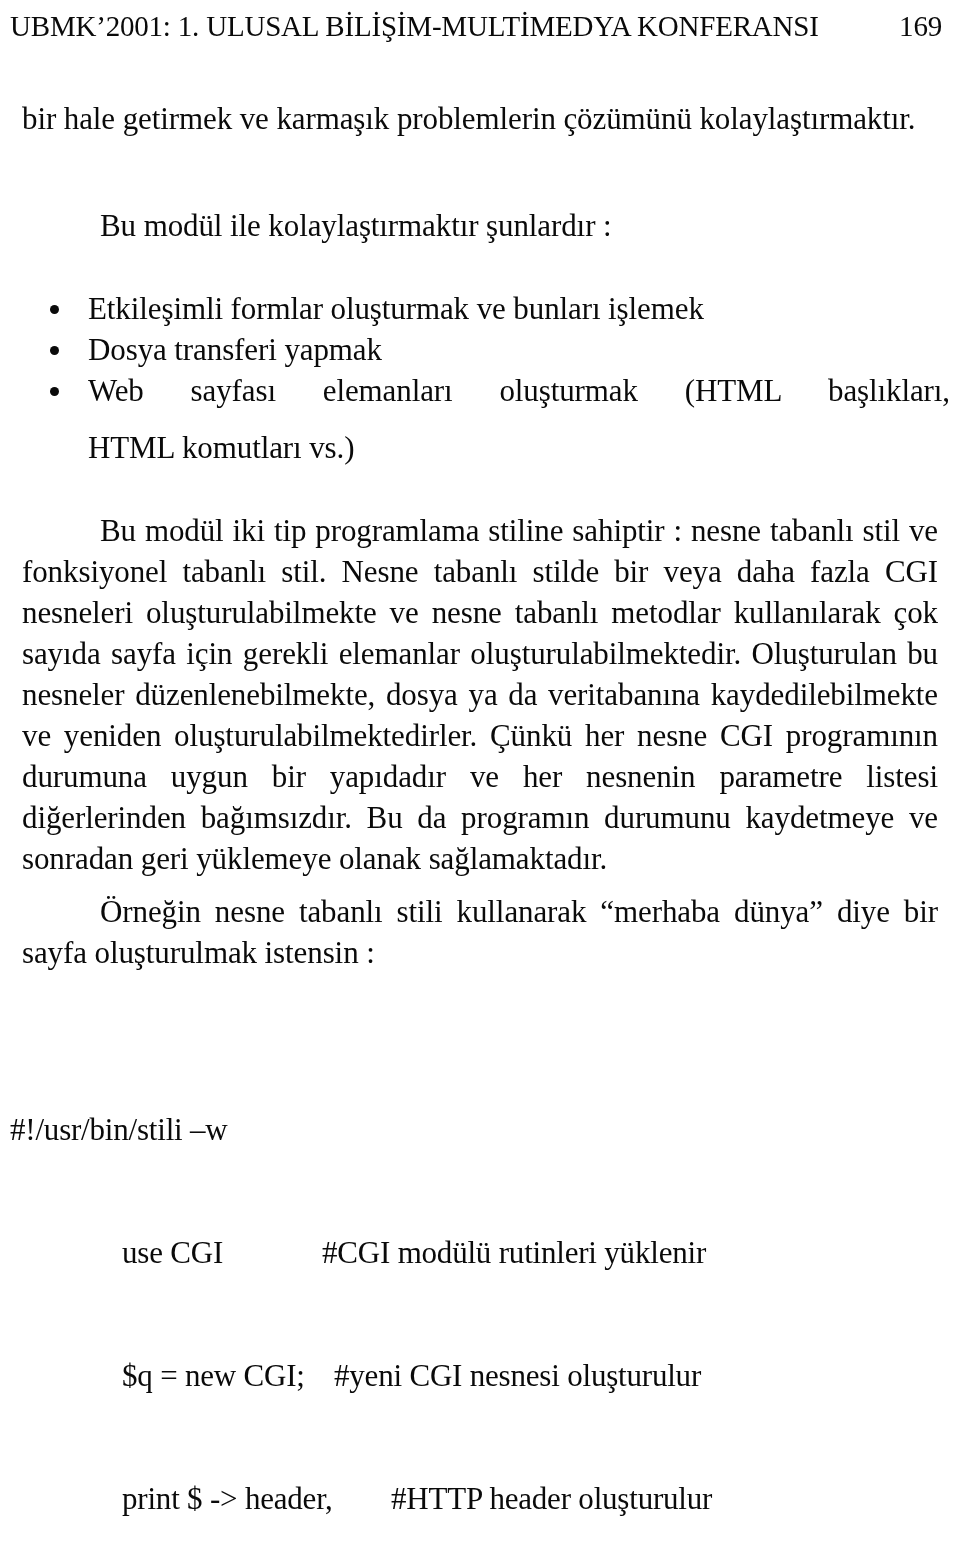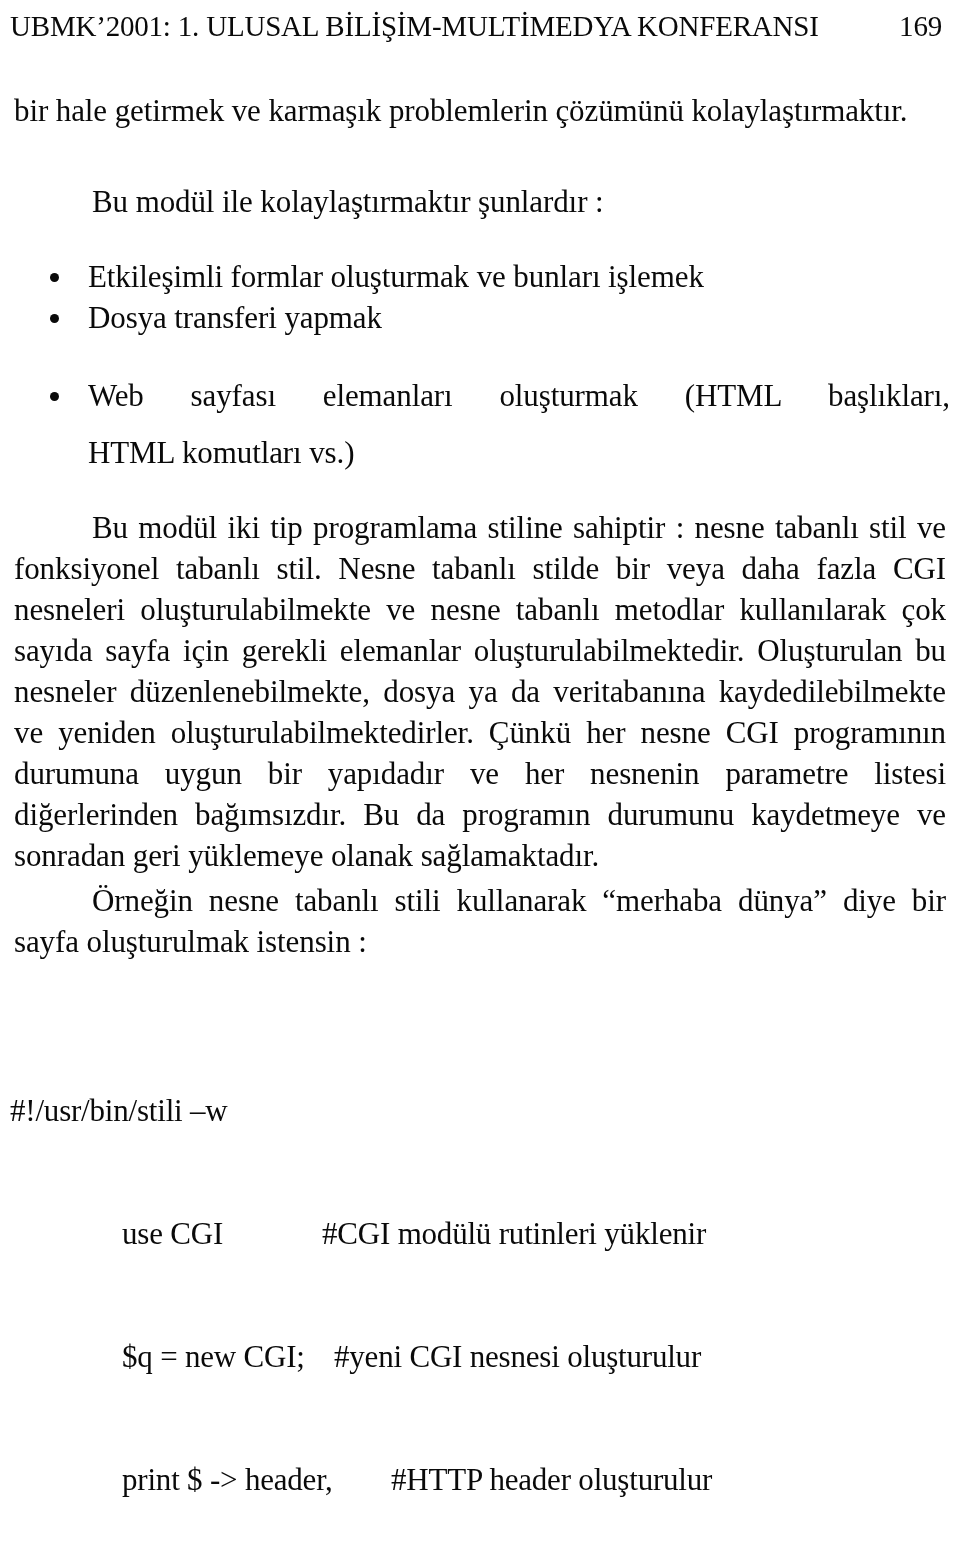--- a/index.html
+++ b/index.html
@@ -52,21 +52,21 @@
 
   
   .col {
     position: absolute;
     left: 10px;
     top: 86px;
     width: 940px;
   }
 
   p.para {
-    margin: 4px;
+    margin: 12px;
     font-size: 31px;
     line-height: 41px;
     text-align: justify;
     text-justify: inter-word;
     letter-spacing: -0.1px;
     word-spacing: 0px;
   }
   p.para.justify-all {
     text-align: justify;
     text-align-last: left;
@@ -168,21 +168,21 @@
       <li>
         <span class="bullet-dot"></span>
         <span>Etkileşimli formlar oluşturmak ve bunları işlemek</span>
       </li>
       <li>
         <span class="bullet-dot"></span>
         <span>Dosya transferi yapmak</span>
       </li>
       <li class="justified">
         <span class="bullet-dot"></span>
-        <span style="display:block;text-align:justify;text-align-last:justify;margin-top:37px;">Web sayfası elemanları oluşturmak (HTML başlıkları,</span>
+        <span style="display:block;text-align:justify;text-align-last:justify;">Web sayfası elemanları oluşturmak (HTML başlıkları,</span>
         <span class="cont" style="display:block;margin-left:-0px;margin-top:16px;">HTML komutları vs.)</span>
       </li>
     </ul>
 
     <div class="gap-md"></div>
 
     <p class="para indent justify-all">Bu modül iki tip programlama stiline sahiptir : nesne tabanlı stil ve fonksiyonel tabanlı stil. Nesne tabanlı stilde bir veya daha fazla CGI nesneleri   oluşturulabilmekte ve nesne tabanlı metodlar kullanılarak çok sayıda sayfa için gerekli elemanlar oluşturulabilmektedir. Oluşturulan bu nesneler düzenlenebilmekte, dosya ya da veritabanına kaydedilebilmekte ve yeniden oluşturulabilmektedirler. Çünkü her nesne CGI programının durumuna uygun bir yapıdadır ve her nesnenin  parametre listesi diğerlerinden bağımsızdır. Bu da programın durumunu kaydetmeye ve sonradan geri yüklemeye olanak sağlamaktadır.</p>
 
     <p class="para indent justify-all">Örneğin nesne tabanlı stili kullanarak “merhaba dünya” diye bir sayfa oluşturulmak istensin :</p>
 

